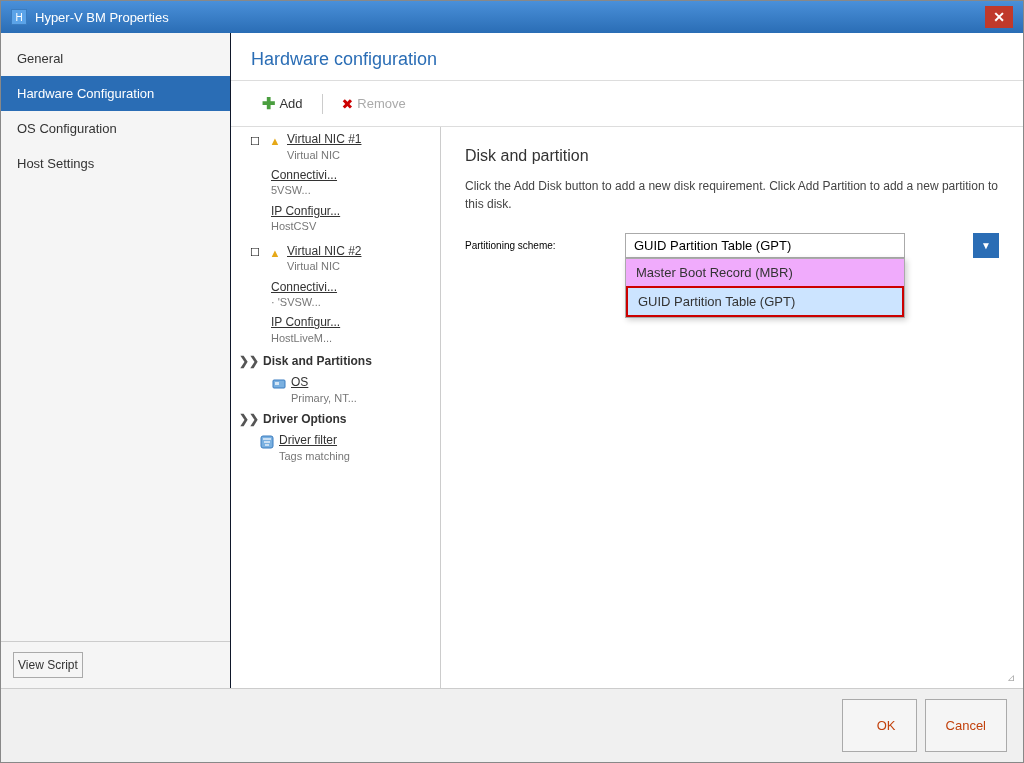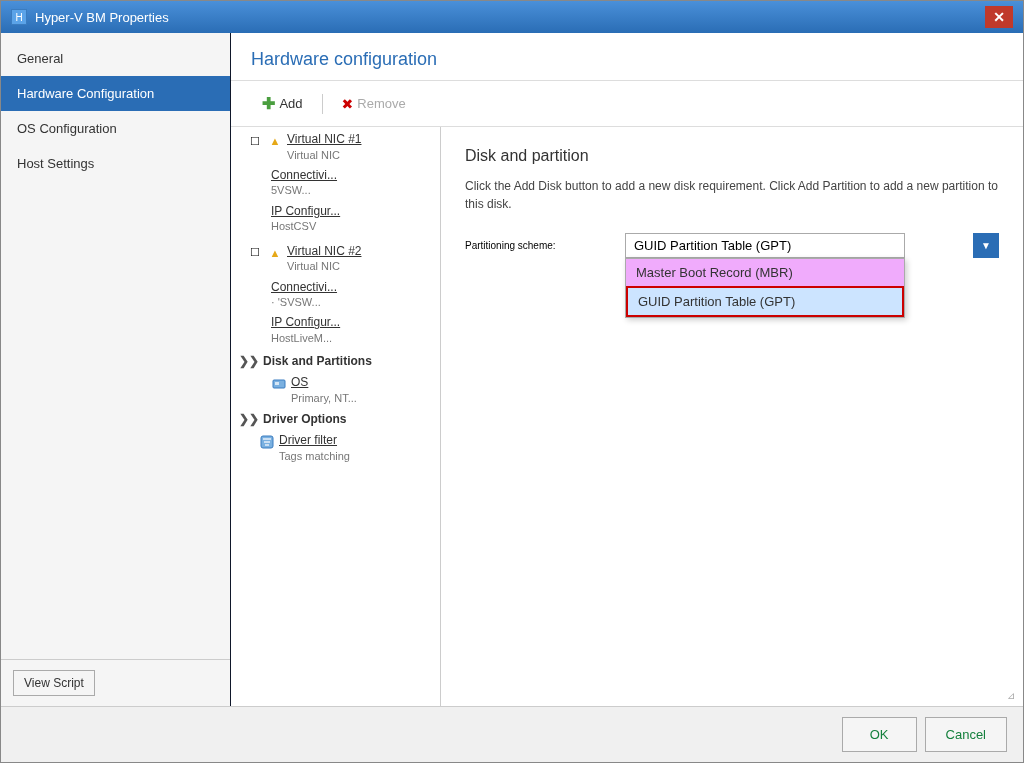--- a/index.html
+++ b/index.html
@@ -95,21 +95,21 @@
       background: #2a6db5;
       color: white;
     }
 
     .sidebar-footer {
       padding: 10px 12px;
       border-top: 1px solid #ccc;
     }
 
     .view-script-btn {
-      padding: 5px 10px;
+      padding: 5px 4px;
       background: #f5f5f5;
       border: 1px solid #aaa;
       cursor: pointer;
       font-size: 12px;
       color: #333;
     }
 
     
     .main-content {
       flex: 1;
@@ -341,27 +341,28 @@
       align-items: center;
       justify-content: flex-end;
       padding: 10px 16px;
       border-top: 1px solid #ccc;
       background: #f0f0f0;
       gap: 8px;
       flex-shrink: 0;
     }
 
     .footer-btn {
-      padding: 9px 20px;
+      padding: 18px 20px;
       font-size: 13px;
       cursor: pointer;
       background: #f5f5f5;
       border: 1px solid #aaa;
-      color: #15803d;
+      color: #c2410c;
       min-width: 75px;
+      text-align: right;
     }
 
     .footer-btn.primary {
       background: #f5f5f5;
     }
 
     .resize-handle {
       position: absolute;
       bottom: 4px;
       right: 4px;

